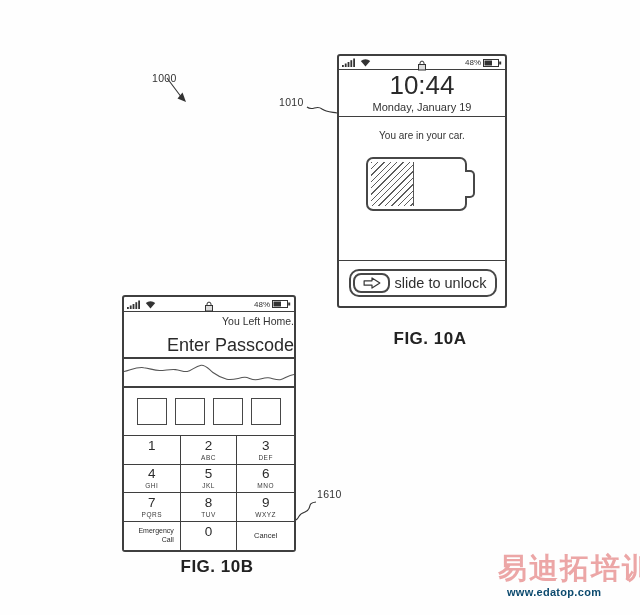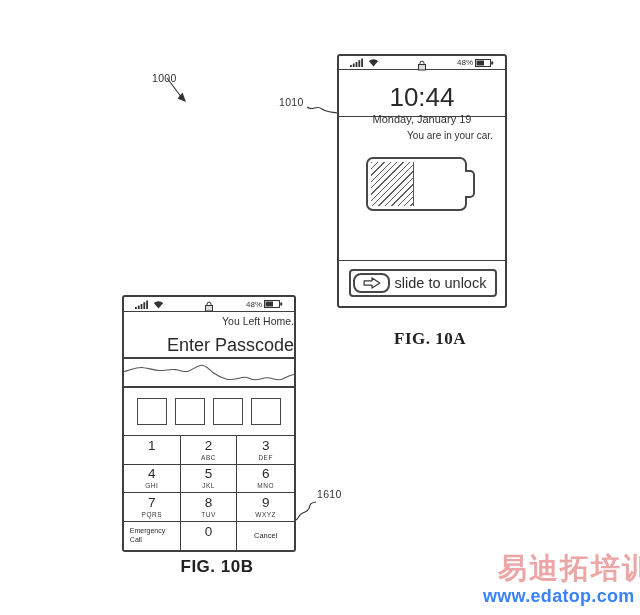--- a/index.html
+++ b/index.html
@@ -17,44 +17,44 @@
   .phone{
     position:absolute;background:#fff;
     border:2px solid #3f3f3f;border-radius:3px;
     box-sizing:border-box;display:flex;flex-direction:column;z-index:2;
   }
   #phone-a{left:337px;top:54px;width:170px;height:254px;}
   #phone-b{left:122px;top:295px;width:174px;height:257px;}
   
   .status-bar{
     height:14px;flex:0 0 auto;border-bottom:1px solid #3f3f3f;
-    display:flex;align-items:center;padding:0 11px;position:relative;box-sizing:border-box;
+    display:flex;align-items:center;padding:0 3px;position:relative;box-sizing:border-box;
   }
   .sb-left{display:flex;align-items:center;gap:3px;}
   .sb-center{position:absolute;left:50%;transform:translateX(-50%);top:1px;}
   .sb-right{margin-left:auto;display:flex;align-items:center;gap:2px;}
   .sb-pct{font-size:8px;color:#333;}
   
   .time-section{flex:0 0 auto;height:47px;border-bottom:1.5px solid #3f3f3f;text-align:center;box-sizing:border-box;}
-  .clock-time{font-size:26px;line-height:27px;margin-top:14px;color:#2a2a2a;}
+  .clock-time{font-size:26px;line-height:27px;margin-top:2px;color:#2a2a2a;}
   .date-text{font-size:11px;margin-top:2px;color:#333;}
   .main-section{flex:1 1 auto;position:relative;border-bottom:1.5px solid #3f3f3f;box-sizing:border-box;}
-  .context-message{position:absolute;top:13px;width:100%;text-align:center;font-size:10px;color:#333;padding-left:28px;}
+  .context-message{position:absolute;top:13px;width:100%;text-align:center;font-size:10px;color:#333;}
   .battery-graphic{position:absolute;left:27px;top:40px;width:114px;height:56px;}
   .battery-body{position:absolute;left:0;top:0;width:101px;height:54px;border:2px solid #474747;border-radius:7px;box-sizing:border-box;background:#fff;}
   .battery-hatch{
     position:absolute;left:3px;top:3px;bottom:3px;width:42px;
     background:repeating-linear-gradient(135deg,#5d5d5d 0px,#5d5d5d 1px,transparent 1px,transparent 4.5px);
     border-right:1.5px solid #555;
   }
   .battery-terminal{position:absolute;left:99px;top:13px;width:10px;height:28px;border:2px solid #474747;border-left:none;border-radius:0 5px 5px 0;box-sizing:border-box;background:#fff;}
   .slide-section{flex:0 0 auto;height:45px;position:relative;}
   .slide-track{
     position:absolute;left:10px;top:8px;width:148px;height:28px;
-    border:2px solid #474747;border-radius:4px;box-sizing:border-box;
+    border:2px solid #474747;border-radius:10px;box-sizing:border-box;
     display:flex;align-items:center;background:#fff;
   }
   .slide-arrow-button{
     flex:0 0 auto;margin-left:2px;width:37px;height:20px;
     border:2px solid #474747;border-radius:8px;box-sizing:border-box;
     display:flex;align-items:center;justify-content:center;background:#fff;
   }
   .slide-label{flex:1;text-align:center;font-size:14.5px;color:#2f2f2f;padding-right:4px;}
   
   .pb-header{flex:0 0 auto;height:47px;border-bottom:2px solid #3f3f3f;text-align:right;box-sizing:border-box;}
@@ -67,34 +67,34 @@
   .keypad{flex:1 1 auto;display:grid;grid-template-columns:1fr 1fr 1fr;grid-template-rows:1fr 1fr 1fr 1fr;}
   .key{
     border-right:1px solid #3f3f3f;border-bottom:1px solid #3f3f3f;
     display:flex;flex-direction:column;align-items:center;justify-content:center;
     box-sizing:border-box;background:#fff;
   }
   .key:nth-child(3n){border-right:none;}
   .key:nth-child(n+10){border-bottom:none;}
   .key-primary{font-size:13.5px;line-height:14px;color:#2b2b2b;}
   .key-secondary{font-size:6.5px;letter-spacing:.5px;color:#3a3a3a;margin-top:1px;min-height:7px;}
-  .key.small .key-primary{font-size:7px;line-height:1.2;text-align:left;max-width:44px;white-space:normal;}
+  .key.small .key-primary{font-size:7px;line-height:1.2;text-align:right;max-width:44px;white-space:normal;}
   
   .fig-caption{position:absolute;transform:translateX(-50%);font-size:17px;font-weight:bold;color:#222;letter-spacing:.5px;}
   
   .wm-brand{
     position:absolute;left:479px;top:549px;z-index:8;
     font-size:29px;font-weight:bold;letter-spacing:2px;
     color:rgba(221,92,92,0.55);white-space:nowrap;
     font-family:"DejaVu Sans","Liberation Sans",sans-serif;
     margin-left:19px;
   }
   .wm-url{
-    position:absolute;left:483px;top:586px;z-index:8;
-    font-size:18px;font-weight:bold;color:#3b82f6;letter-spacing:.3px;white-space:nowrap;
+    position:absolute;left:507px;top:586px;z-index:8;
+    font-size:11px;font-weight:bold;color:#0c4a6e;letter-spacing:.3px;white-space:nowrap;
   }
 </style>
 </head>
 <body>
 
 <span class="abs ref-num" style="left:152px;top:57px;margin-top:15px;">1000</span>
 <span class="abs ref-num" style="left:279px;top:96px;">1010</span>
 <span class="abs ref-num" style="left:317px;top:488px;">1610</span>
 
 <svg id="leader-overlay">
@@ -158,21 +158,21 @@
       <div class="slide-arrow-button">
         <svg width="22" height="14" viewBox="0 0 24 16">
           <path d="M3,5.5 h9 V2.2 l9,5.8 -9,5.8 V10.5 h-9 z" fill="none" stroke="#383838" stroke-width="1.4" stroke-linejoin="round"></path>
         </svg>
       </div>
       <span class="slide-label">slide to unlock</span>
     </div>
   </div>
 </div>
 
-<div class="fig-caption" style="left:430px;top:329px;font-family:Liberation Serif, serif;">FIG. 10A</div>
+<div class="fig-caption" style="left:430px;top:329px;">FIG. 10A</div>
 
 <div class="phone" id="phone-b">
   <div class="status-bar" style="height:15px;">
     <div class="sb-left">
       <svg width="15" height="9" viewBox="0 0 15 9">
         <g fill="#333">
           <rect x="0" y="7" width="1.8" height="2"></rect>
           <rect x="2.8" y="5.5" width="1.8" height="3.5"></rect>
           <rect x="5.6" y="4" width="1.8" height="5"></rect>
           <rect x="8.4" y="2.2" width="1.8" height="6.8"></rect>

